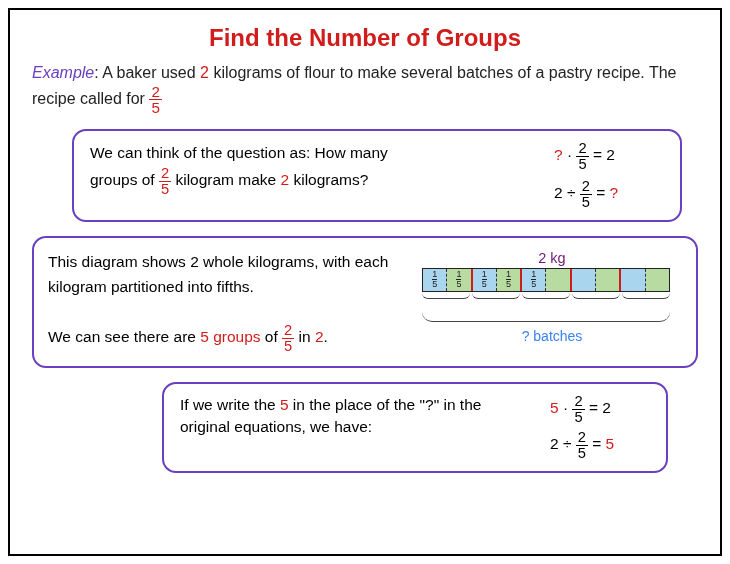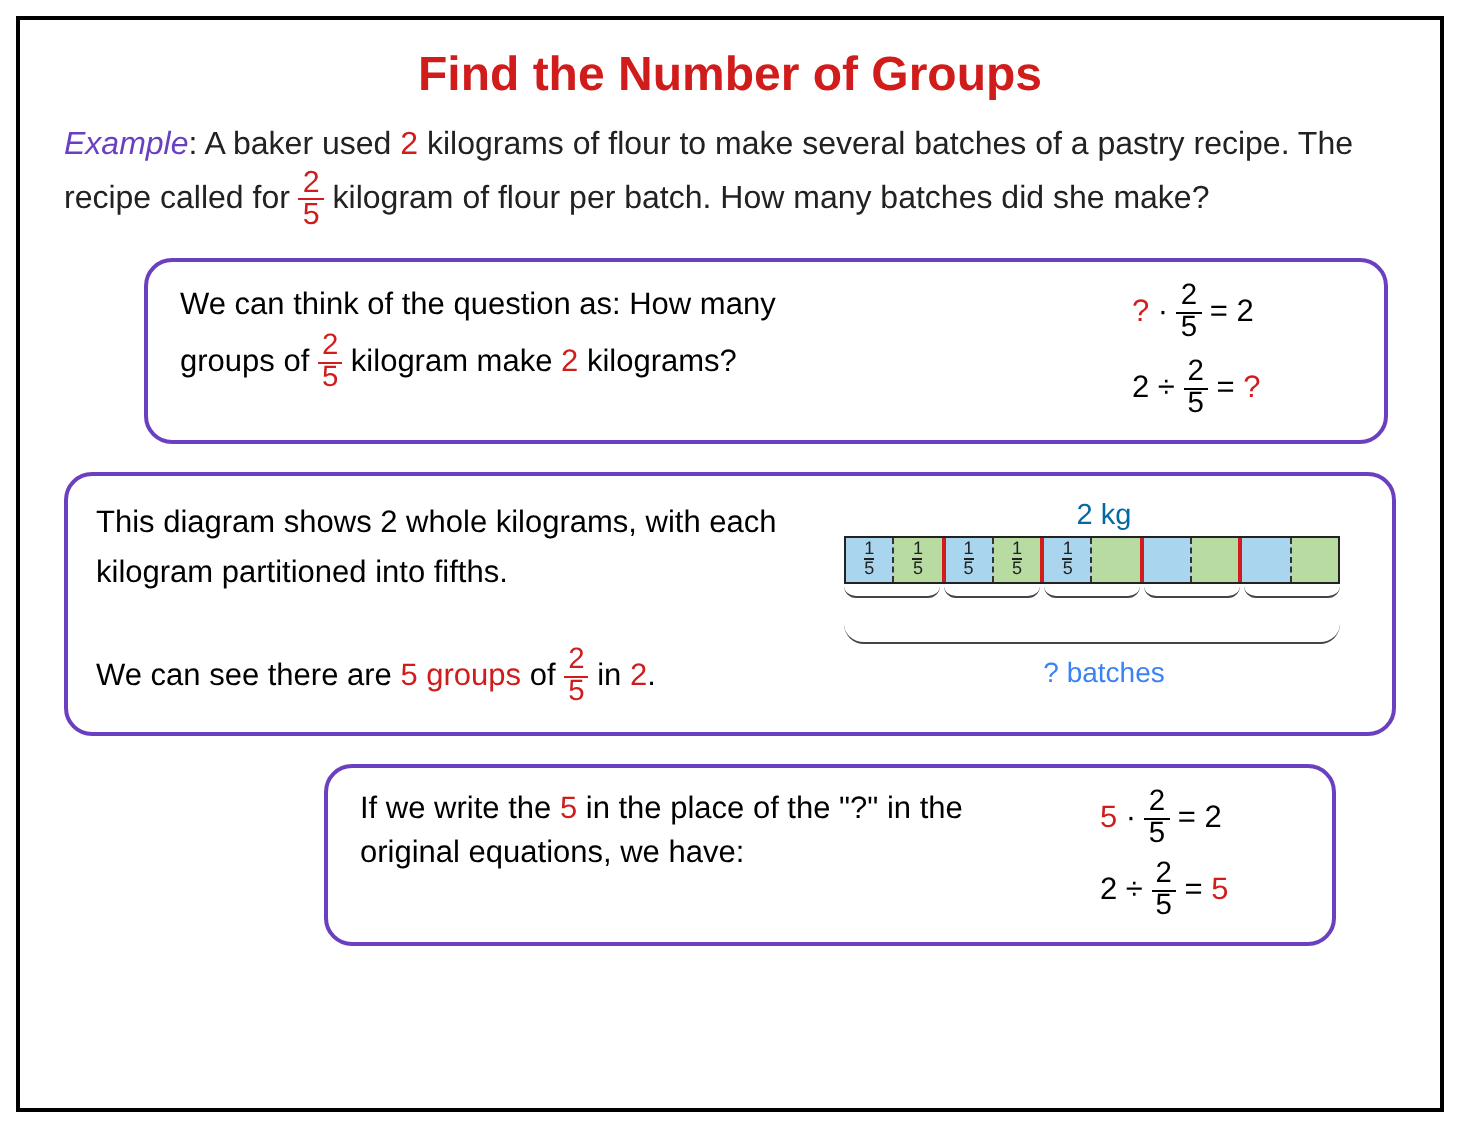--- a/index.html
+++ b/index.html
@@ -30,42 +30,42 @@
     color: #222;
   }
   .hl { color: #d11c1c; }
   .panel {
     border: 2px solid #6a3fc0;
     border-radius: 14px;
     padding: 10px 16px;
     margin-top: 14px;
     position: relative;
   }
-  .panel1 { margin-left: 40px; margin-right: 4px; display: flex; gap: 16px; }
+  .panel1 { margin-left: 40px; margin-right: 16px; display: flex; gap: 16px; }
   .panel1 .text { flex: 1; font-size: 15.5px; line-height: 1.6; }
   .panel1 .equations { width: 110px; font-size: 15.5px; display:flex; flex-direction:column; justify-content:center; gap:8px; }
   .panel2 { display: flex; gap: 0; padding: 12px 14px; }
   .panel2 .text { flex: 1; font-size: 15.5px; line-height: 1.6; }
   .panel2 .diagram { width: 260px; position: relative; }
   .panel3 { margin-left: 130px; margin-right: 30px; display: flex; gap: 16px; }
   .panel3 .text { flex: 1; font-size: 15.5px; line-height: 1.45; }
   .panel3 .equations { width: 100px; font-size: 15.5px; display:flex; flex-direction:column; justify-content:center; gap:6px; }
   
   .frac {
     display: inline-block;
     text-align: center;
     vertical-align: middle;
     line-height: 1;
     font-size: 0.95em;
   }
   .frac .num { display: block; padding: 0 2px; }
   .frac .den { display: block; border-top: 1.5px solid currentColor; padding: 0 2px; }
   .eq-line { white-space: nowrap; }
   
-  .bar-label-top { color:#0369a1; text-align:center; font-size:14.5px; margin-bottom:2px; }
+  .bar-label-top { color:#701a75; text-align:center; font-size:14.5px; margin-bottom:2px; }
   .bar {
     display:flex;
     width: 248px;
     height: 24px;
     border: 1px solid #222;
   }
   .seg {
     flex: 1;
     border-right: 1px dashed #333;
     display:flex; align-items:center; justify-content:center;
@@ -85,21 +85,21 @@
   .full-brace .curl { position:absolute; left:0; right:0; height:10px; border-bottom:1.5px solid #444; border-bottom-left-radius:12px; border-bottom-right-radius:12px;}
 </style>
 </head>
 <body>
 
 <div class="outer">
 
   <h1>Find the Number of Groups</h1>
 
   <p class="prompt">
-    <span class="example-label">Example</span><span>: A baker used </span><span class="hl">2</span><span> kilograms of flour to make several batches of a pastry recipe. The recipe called for </span><span class="frac hl"><span class="num">2</span><span class="den">5</span></span><span>  kilogram of flour per batch. How many batches did she make?</span>
+    <span class="example-label">Example</span><span>: A baker used </span><span class="hl">2</span><span> kilograms of flour to make several batches of a pastry recipe. The recipe called for </span><span class="frac hl"><span class="num">2</span><span class="den">5</span></span>
   </p>
 
   <div class="panel panel1">
     <div class="text">
       <div>We can think of the question as: How many</div>
       <div>
         <span>groups of </span><span class="frac hl"><span class="num">2</span><span class="den">5</span></span><span> kilogram make </span><span class="hl">2</span><span> kilograms?</span>
       </div>
     </div>
     <div class="equations">

